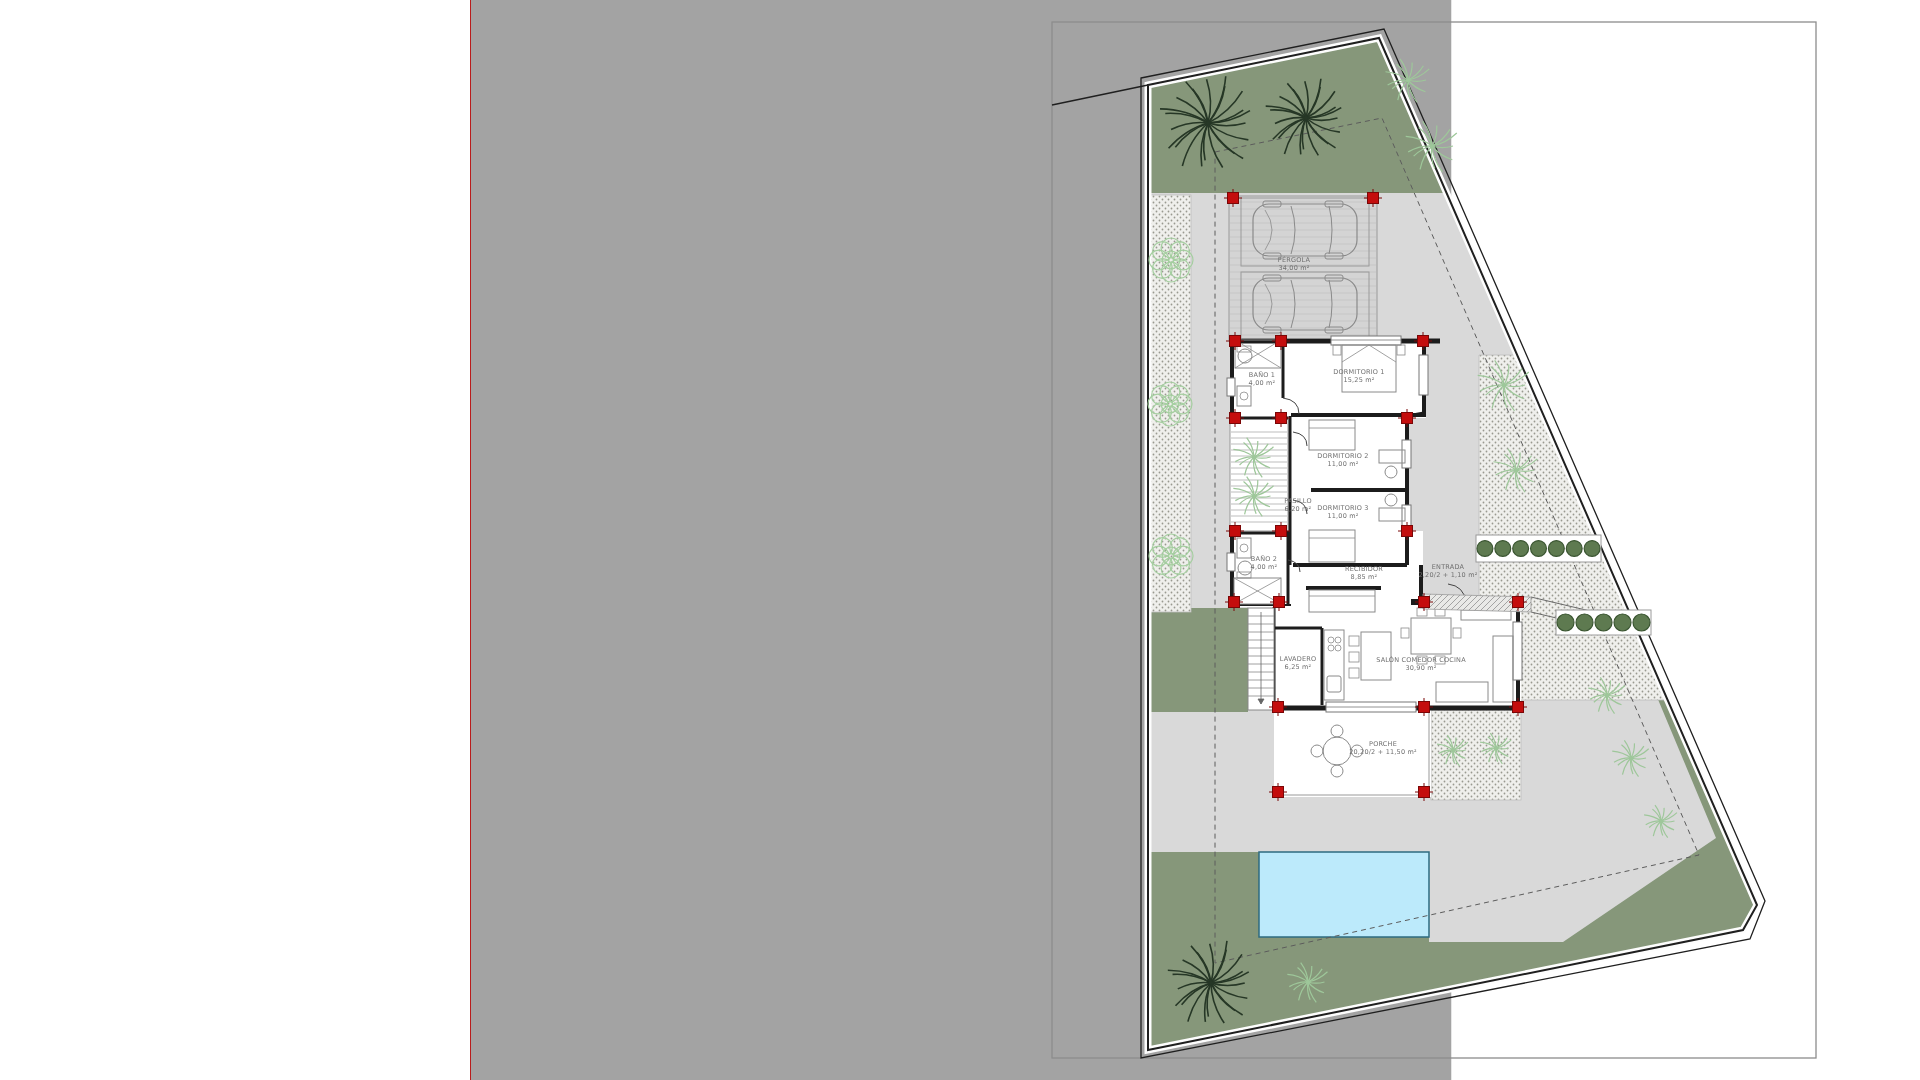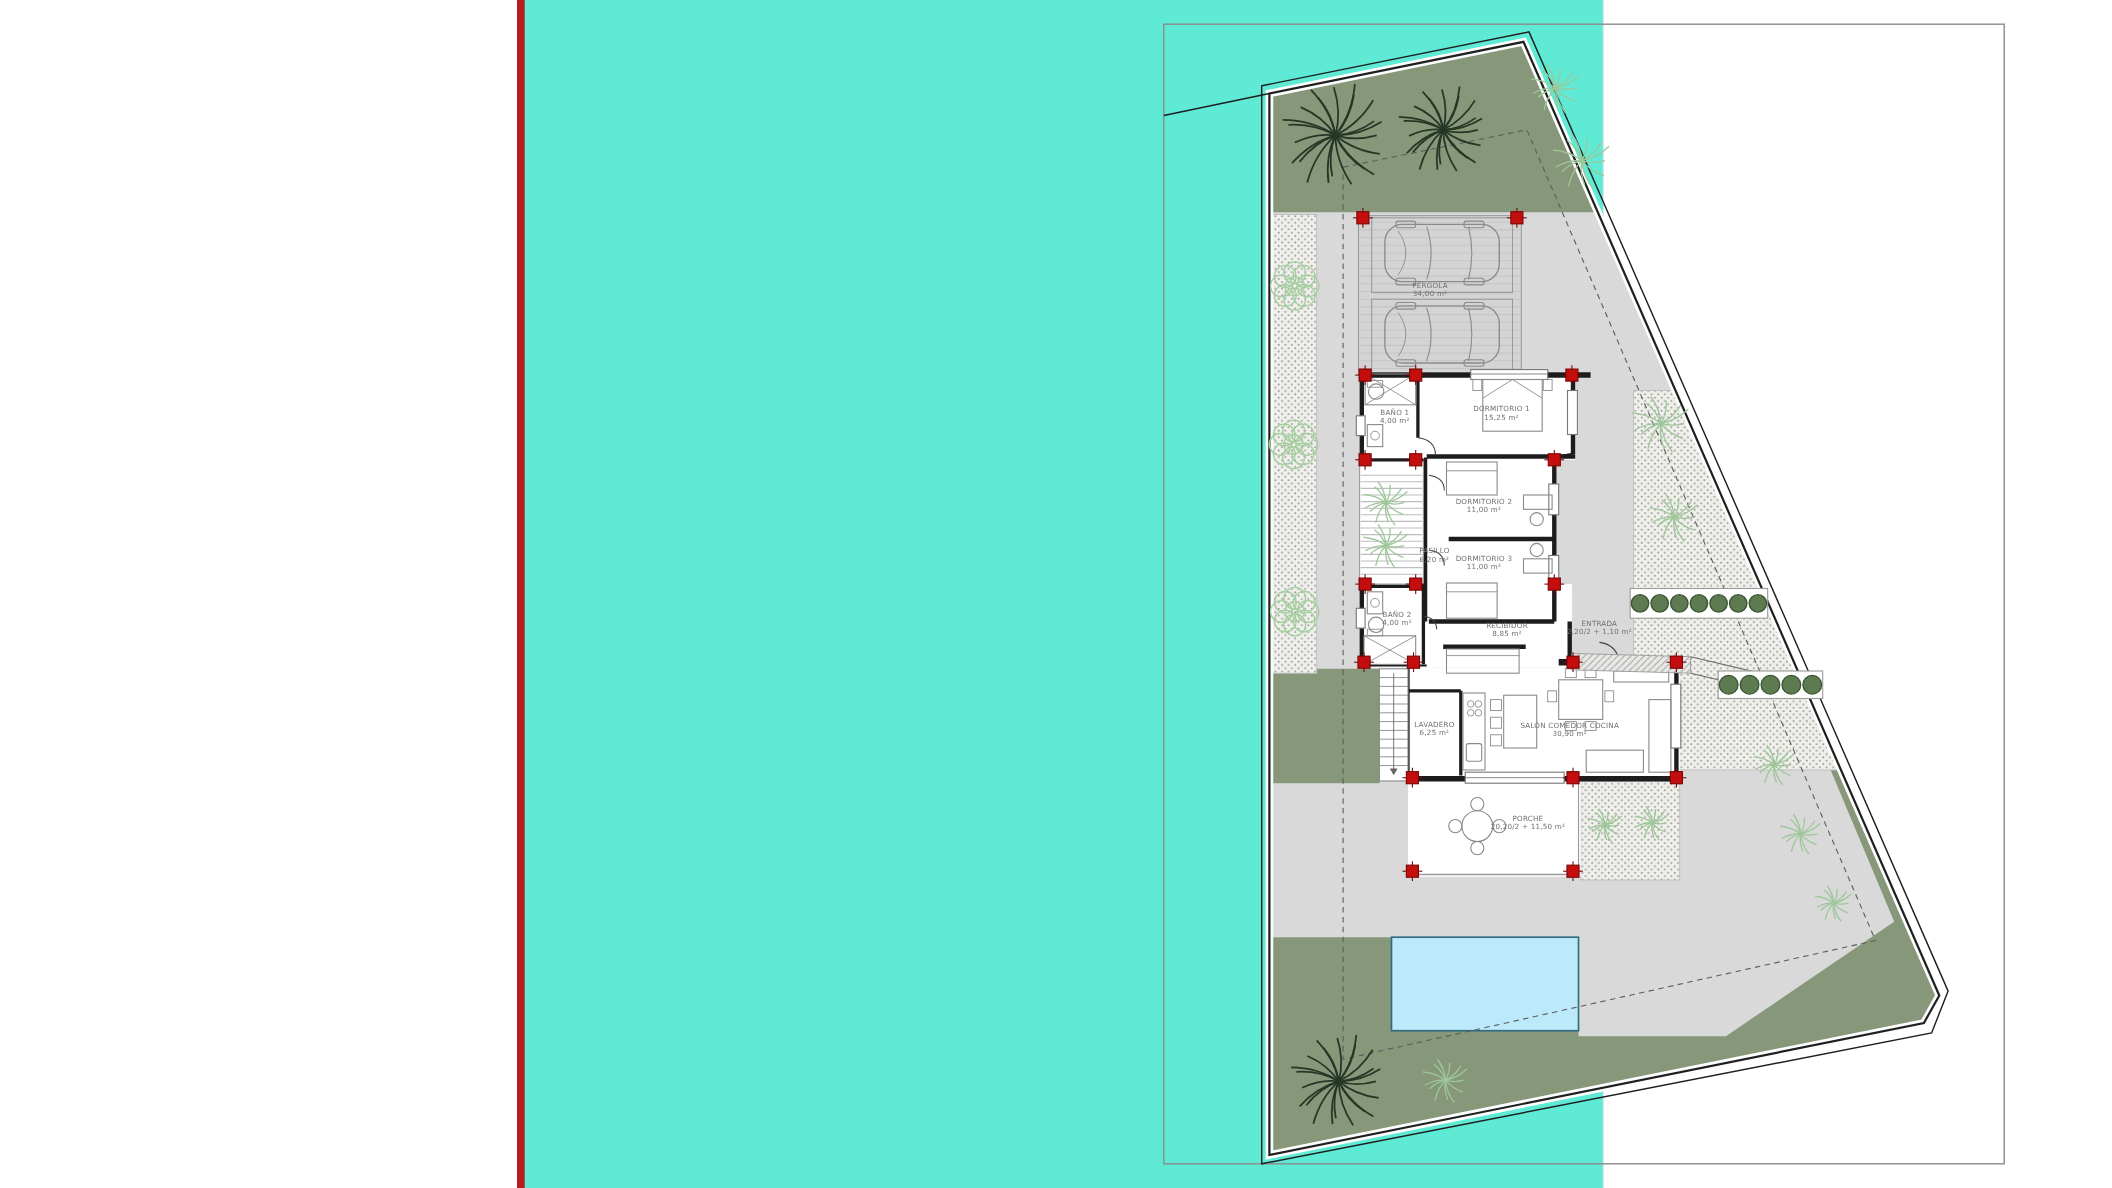--- a/index.html
+++ b/index.html
@@ -1,19 +1,19 @@
 <!DOCTYPE html>
 <html><head>
 <meta charset="utf-8">
 <style>
   html,body{margin:0;padding:0;background:#ffffff;}
   .canvas{position:relative;width:1920px;height:1080px;background:#ffffff;overflow:hidden;
           font-family:"DejaVu Sans",sans-serif;}
-  .page{position:absolute;left:470px;top:0;width:980px;height:1080px;background:#5eead4;
-        border-left:7px solid #b91c1c;border-right:1px solid #e6e6e6;}
+  .page{position:absolute;left:470px;top:0;width:980px;height:1080px;background:#a3a3a3;
+        border-left:1px solid #b91c1c;border-right:1px solid #e6e6e6;}
   svg{position:absolute;left:0;top:0;}
   text{font-family:"DejaVu Sans",sans-serif;}
 </style>
 </head>
 <body>
 
 <div class="canvas">
   <div class="page">
     <svg id="plan" width="1920" height="1080" viewBox="0 0 1920 1080">
         <defs>

